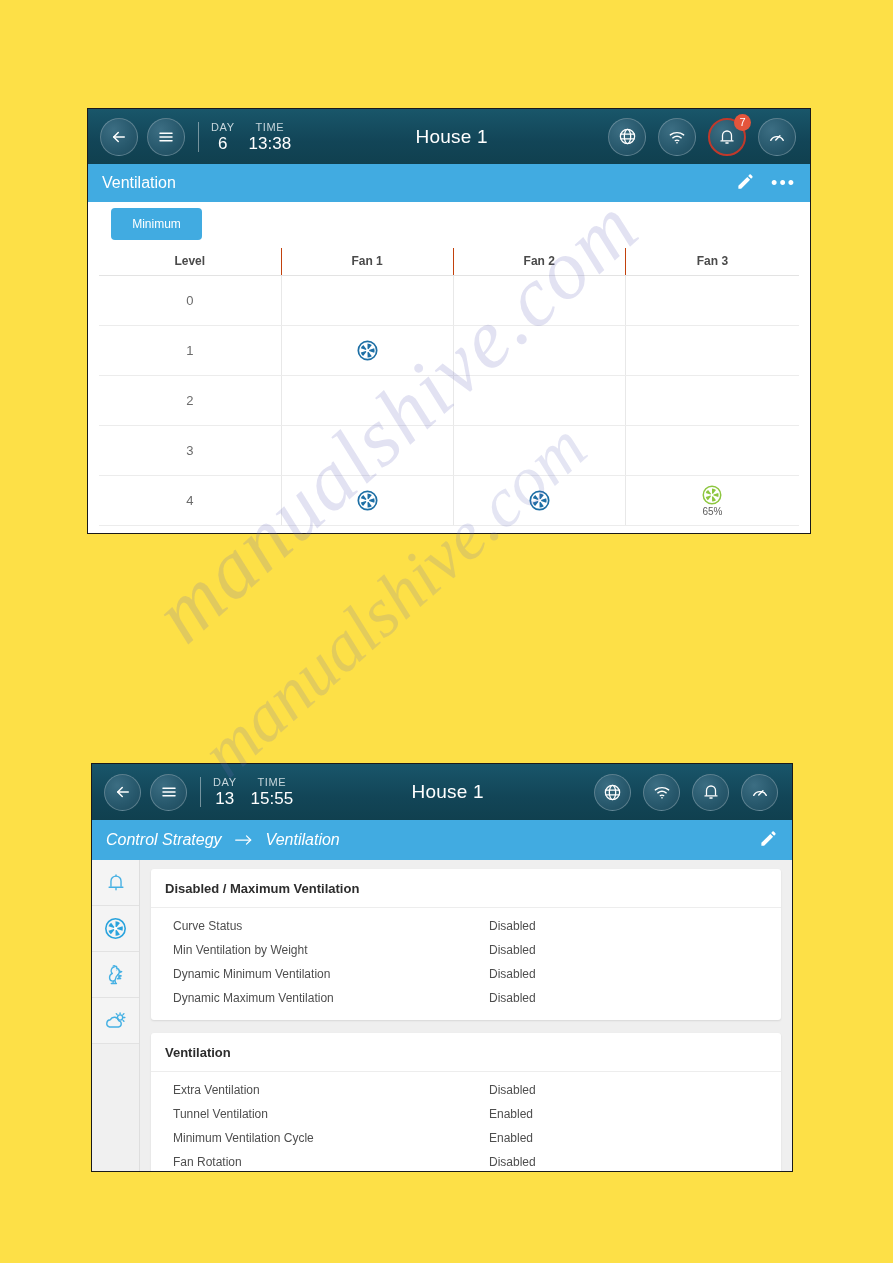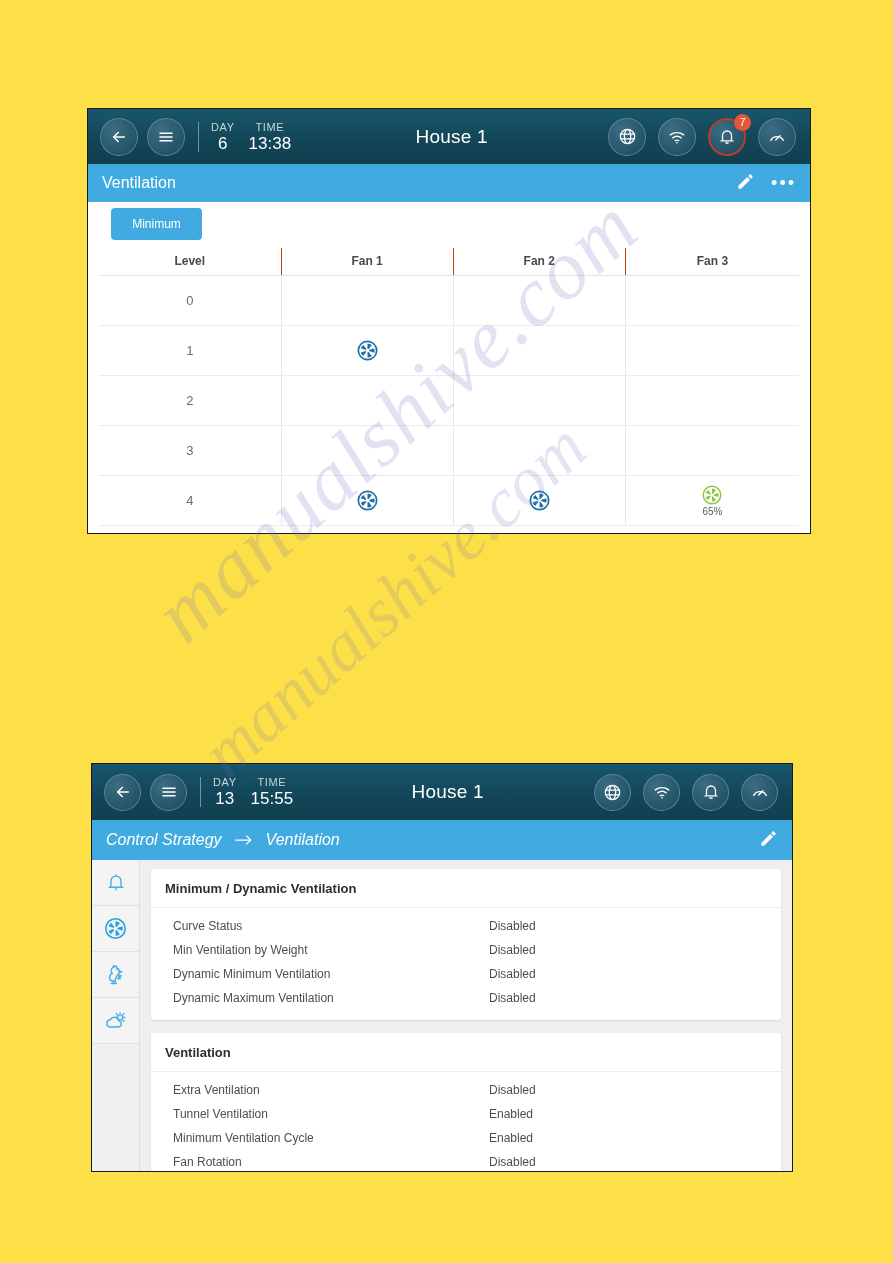--- a/index.html
+++ b/index.html
@@ -524,21 +524,21 @@
               <line x1="20.1" y1="12.8" x2="19.3" y2="12.0"></line>
             <line x1="12.7" y1="5.4" x2="13.5" y2="6.2"></line>
             <path d="M6.3 18.2h8.6a3 3 0 0 0 .3-5.9 4.3 4.3 0 0 0-8.1-1 3.5 3.5 0 0 0-.8 6.9z"></path>
           </svg>
         </div>
       </div>
 
       <div class="content">
 
         <div class="card">
-          <div class="card-title">Minimum / Dynamic Ventilation</div>
+          <div class="card-title">Disabled / Maximum Ventilation</div>
           <div class="card-body">
             <div class="kv">
               <span class="k">Curve Status</span>
               <span class="v">Disabled</span>
             </div>
             <div class="kv">
               <span class="k">Min Ventilation by Weight</span>
               <span class="v">Disabled</span>
             </div>
             <div class="kv">

